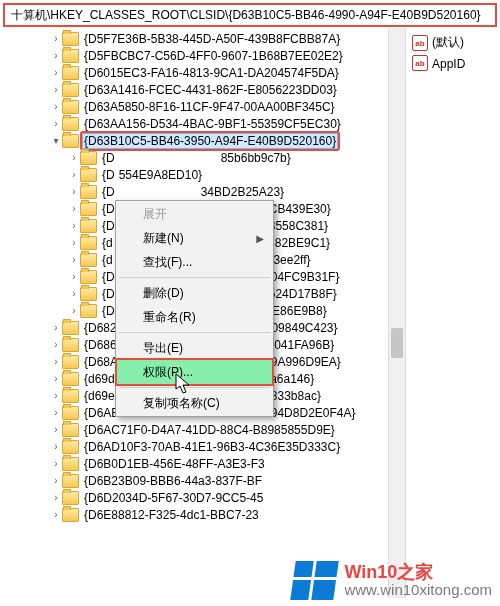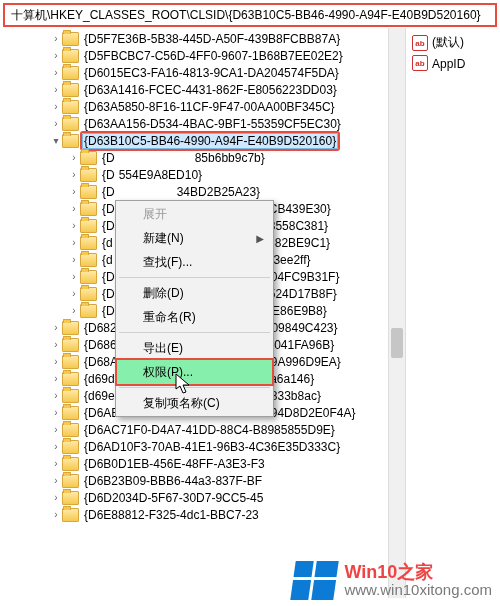--- a/index.html
+++ b/index.html
@@ -76,42 +76,42 @@
         <div class="row">
           <span class="indent" style="width:50px"></span>
           <span class="chev">›</span>
           <span class="folder"></span>
           <span class="label">{D63AA156-D534-4BAC-9BF1-55359CF5EC30}</span>
         </div>
         <div class="row">
           <span class="indent" style="width:50px"></span>
           <span class="chev">▾</span>
           <span class="folder"></span>
-          <span class="label sel red-box">{D63B10C5-BB46-4990-A94F-E40B9D520160}</span>
-        </div>
-        <div class="row">
-          <span class="indent" style="width:68px"></span>
-          <span class="chev">›</span>
-          <span class="folder"></span>
-          <span class="label">{D</span>
-          <span class="label" style="margin-left:76px">85b6bb9c7b}</span>
+          <span class="label sel red-box">{D63B10C5-BB46-3950-A94F-E40B9D520160}</span>
+        </div>
+        <div class="row">
+          <span class="indent" style="width:68px"></span>
+          <span class="chev">›</span>
+          <span class="folder"></span>
+          <span class="label">{D</span>
+          <span class="label" style="margin-left:102px">85b6bb9c7b}</span>
         </div>
         <div class="row">
           <span class="indent" style="width:68px"></span>
           <span class="chev">›</span>
           <span class="folder"></span>
           <span class="label">{D</span>
           <span class="label" style="">554E9A8ED10}</span>
         </div>
         <div class="row">
           <span class="indent" style="width:68px"></span>
           <span class="chev">›</span>
           <span class="folder"></span>
           <span class="label">{D</span>
-          <span class="label" style="margin-left:58px">34BD2B25A23}</span>
+          <span class="label" style="margin-left:82px">34BD2B25A23}</span>
         </div>
         <div class="row">
           <span class="indent" style="width:68px"></span>
           <span class="chev">›</span>
           <span class="folder"></span>
           <span class="label">{D</span>
           <span class="label" style="margin-left:130px">301CB439E30}</span>
         </div>
         <div class="row">
           <span class="indent" style="width:68px"></span>

